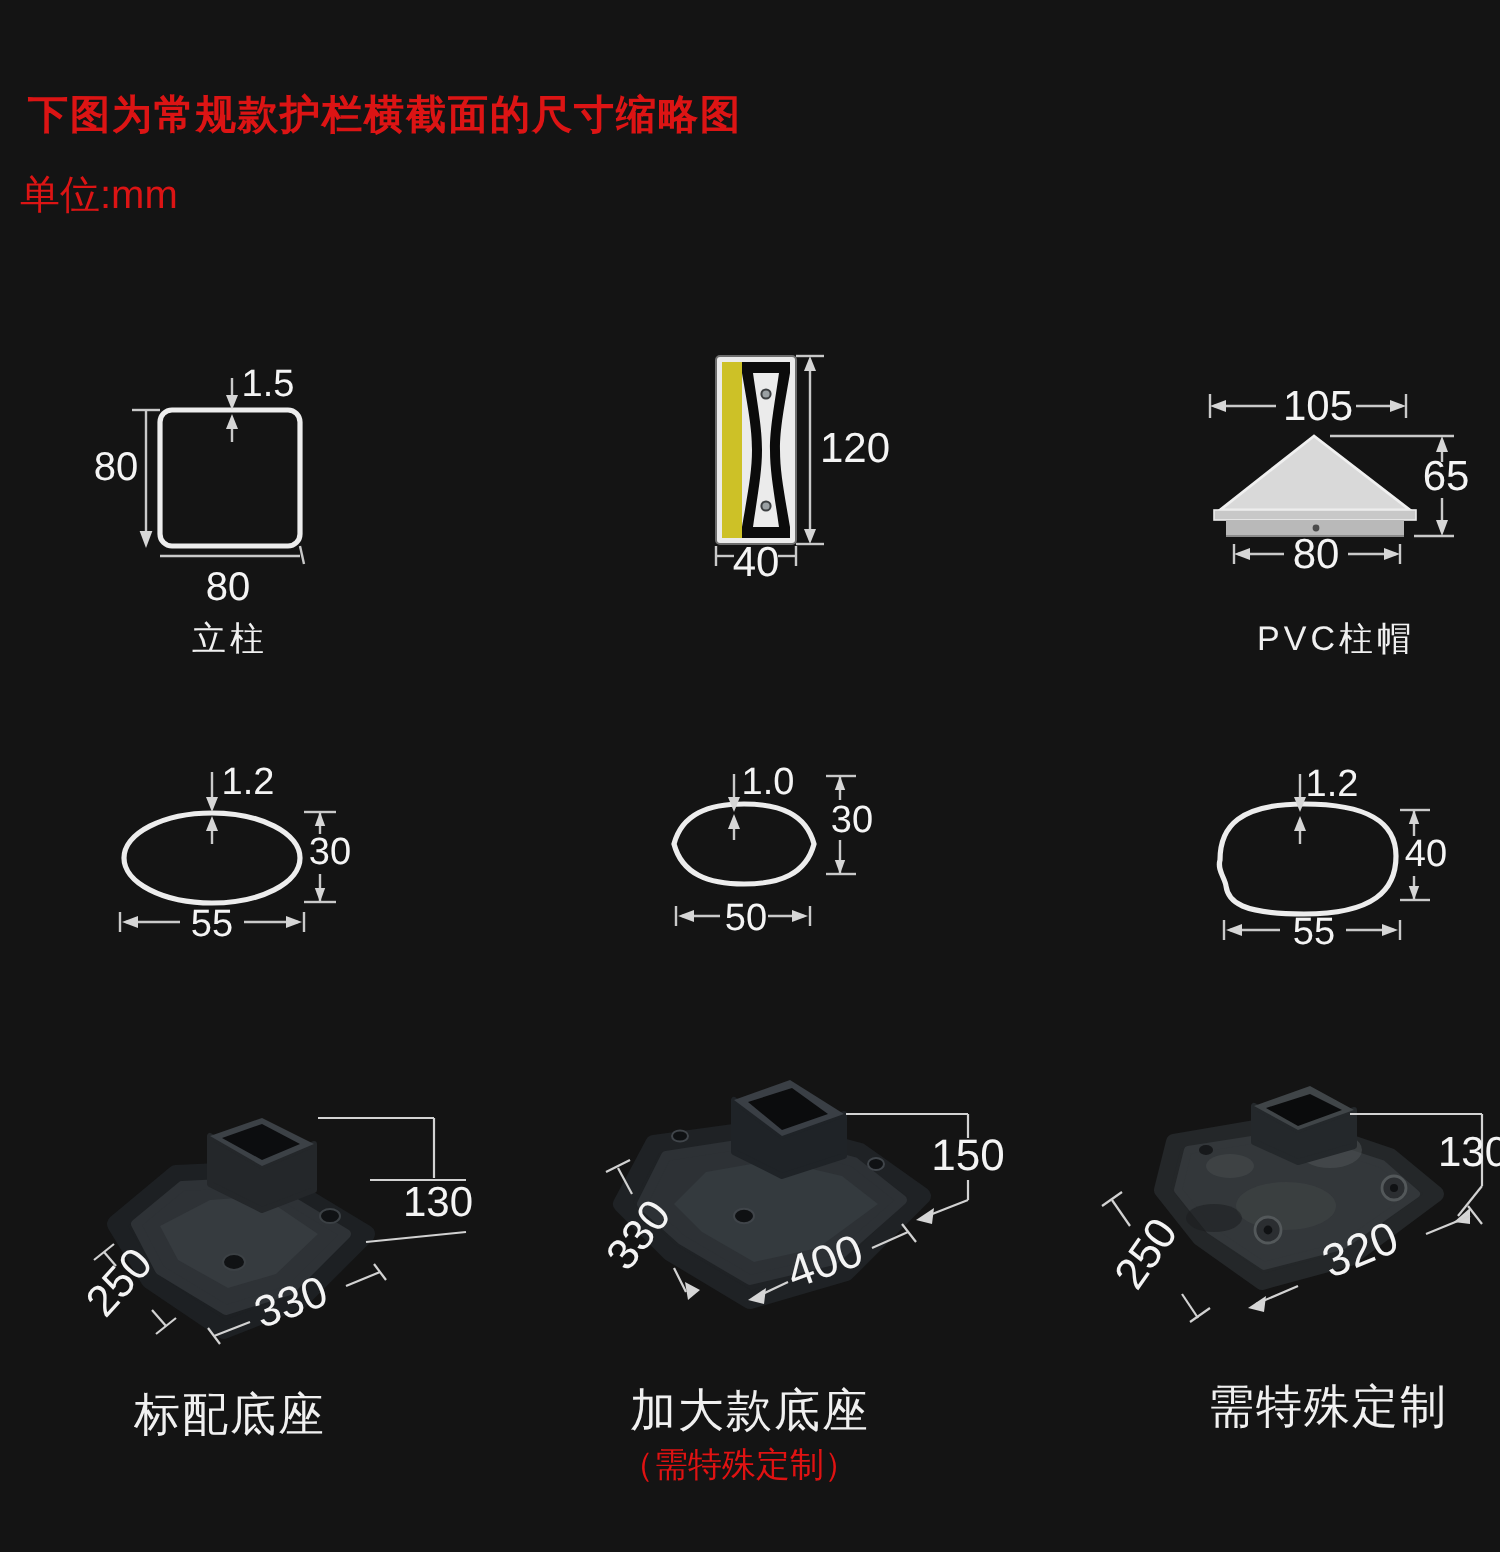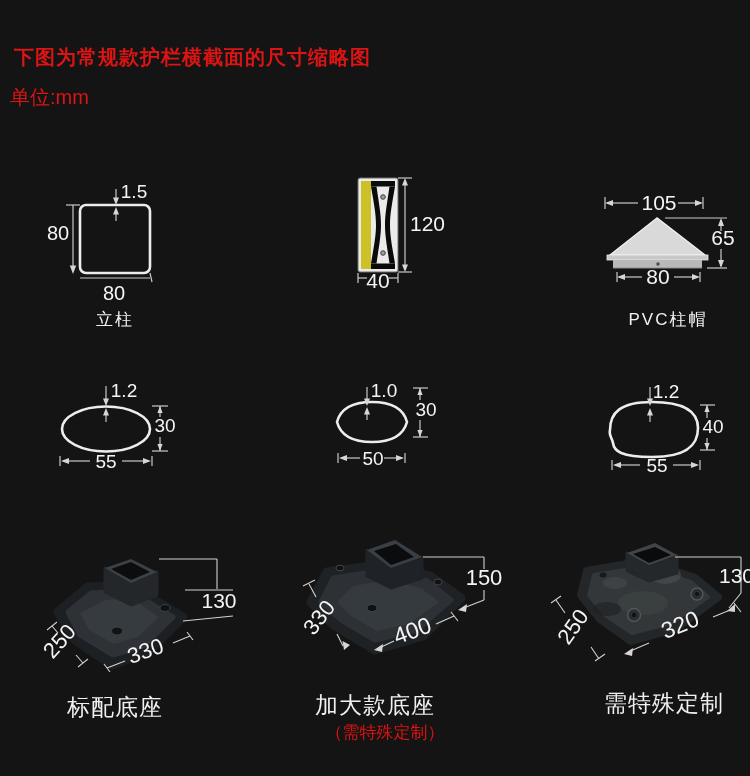--- a/index.html
+++ b/index.html
@@ -2,21 +2,21 @@
 <html><head>
 <meta charset="utf-8">
 <style>
   html,body{margin:0;padding:0;background:#101010}
   .stage{position:relative;width:750px;height:776px;background:#141414;overflow:hidden;
          font-family:"Liberation Sans","DejaVu Sans",sans-serif}
   .title{position:absolute;left:14px;top:44px;font-size:20px;font-weight:bold;color:#dc1414;letter-spacing:1px}
   .unit{position:absolute;left:10px;top:84px;font-size:20px;font-weight:normal;color:#dc1414}
   .caption{position:absolute;color:#f0f0f0;font-size:17px;text-align:center;letter-spacing:2px;white-space:nowrap}
   .caption.big{font-size:23px;letter-spacing:1px}
-  .note{position:absolute;color:#e01212;font-size:17px;text-align:center;white-space:nowrap}
+  .note{position:absolute;color:#e01212;font-size:17px;text-align:left;white-space:nowrap}
   svg{position:absolute;overflow:visible}
   svg text{fill:#f4f4f4;font-family:"Liberation Sans","DejaVu Sans",sans-serif}
   .shape{fill:none;stroke:#ededed;stroke-width:2.6}
   .dim{stroke:#c9c9c9;stroke-width:1.2;fill:none}
   .arr{fill:#d6d6d6;stroke:none}
   .lead{stroke:#d2d2d2;stroke-width:1.1;fill:none}
 </style>
 </head>
 <body>
 

